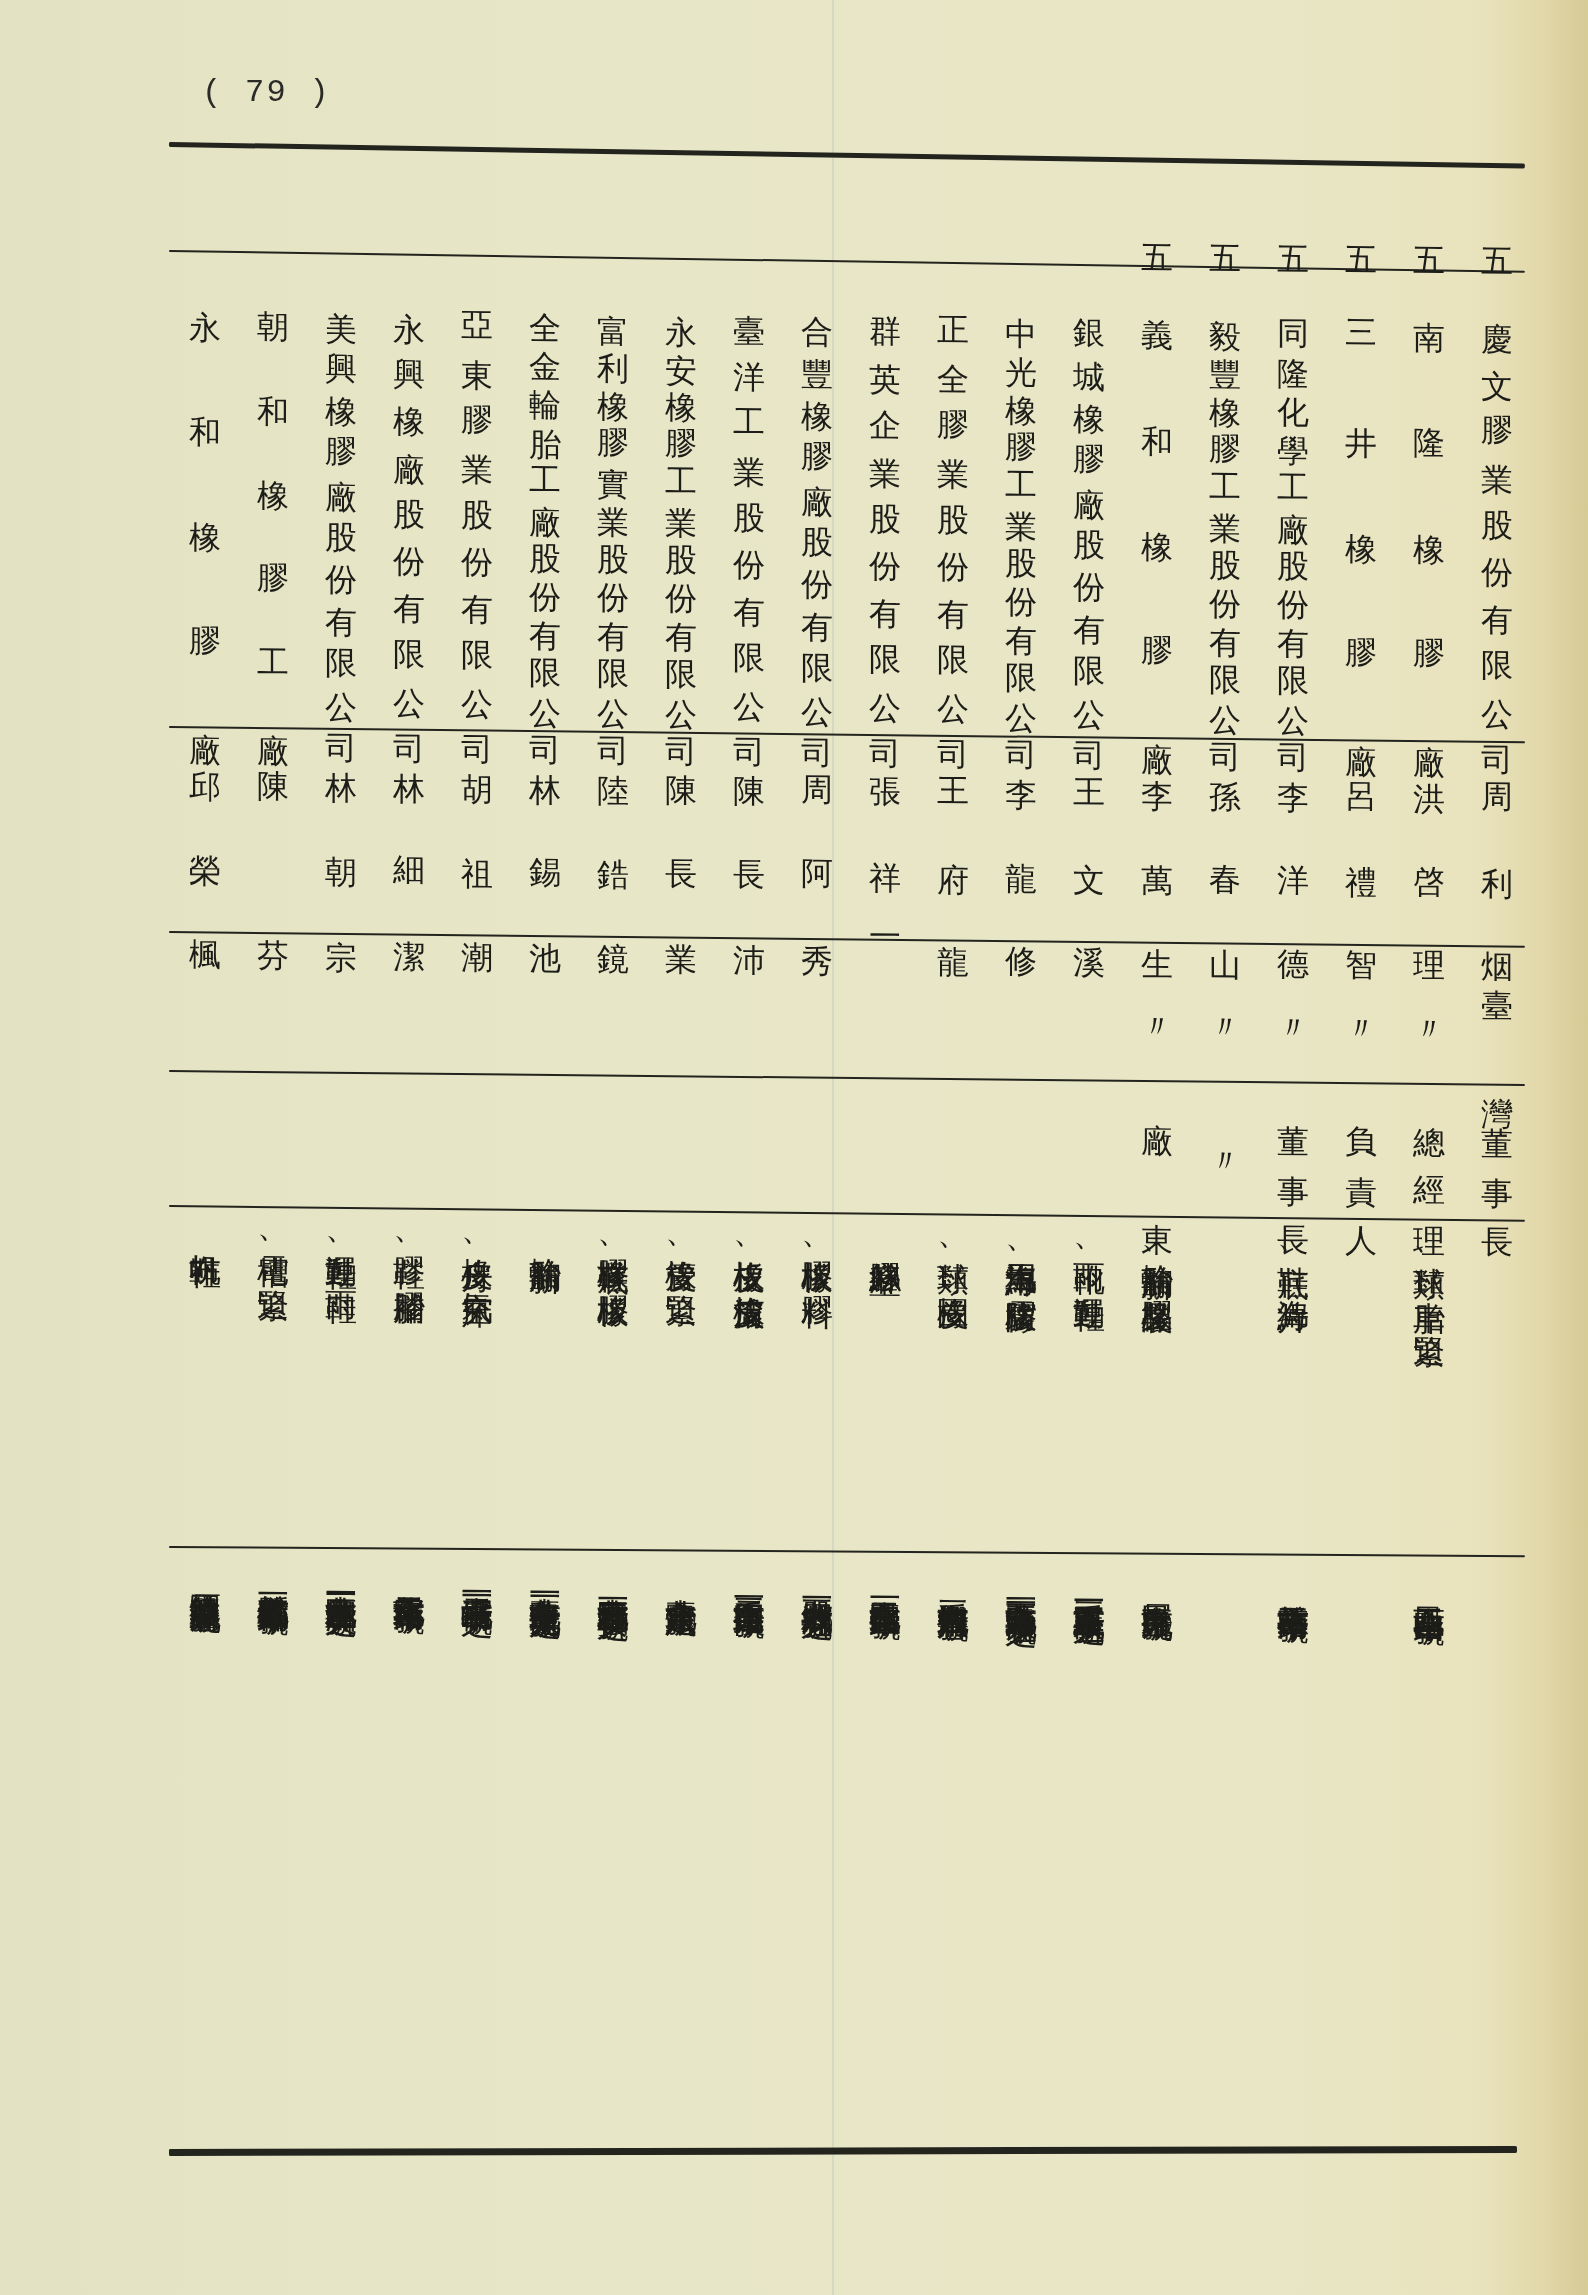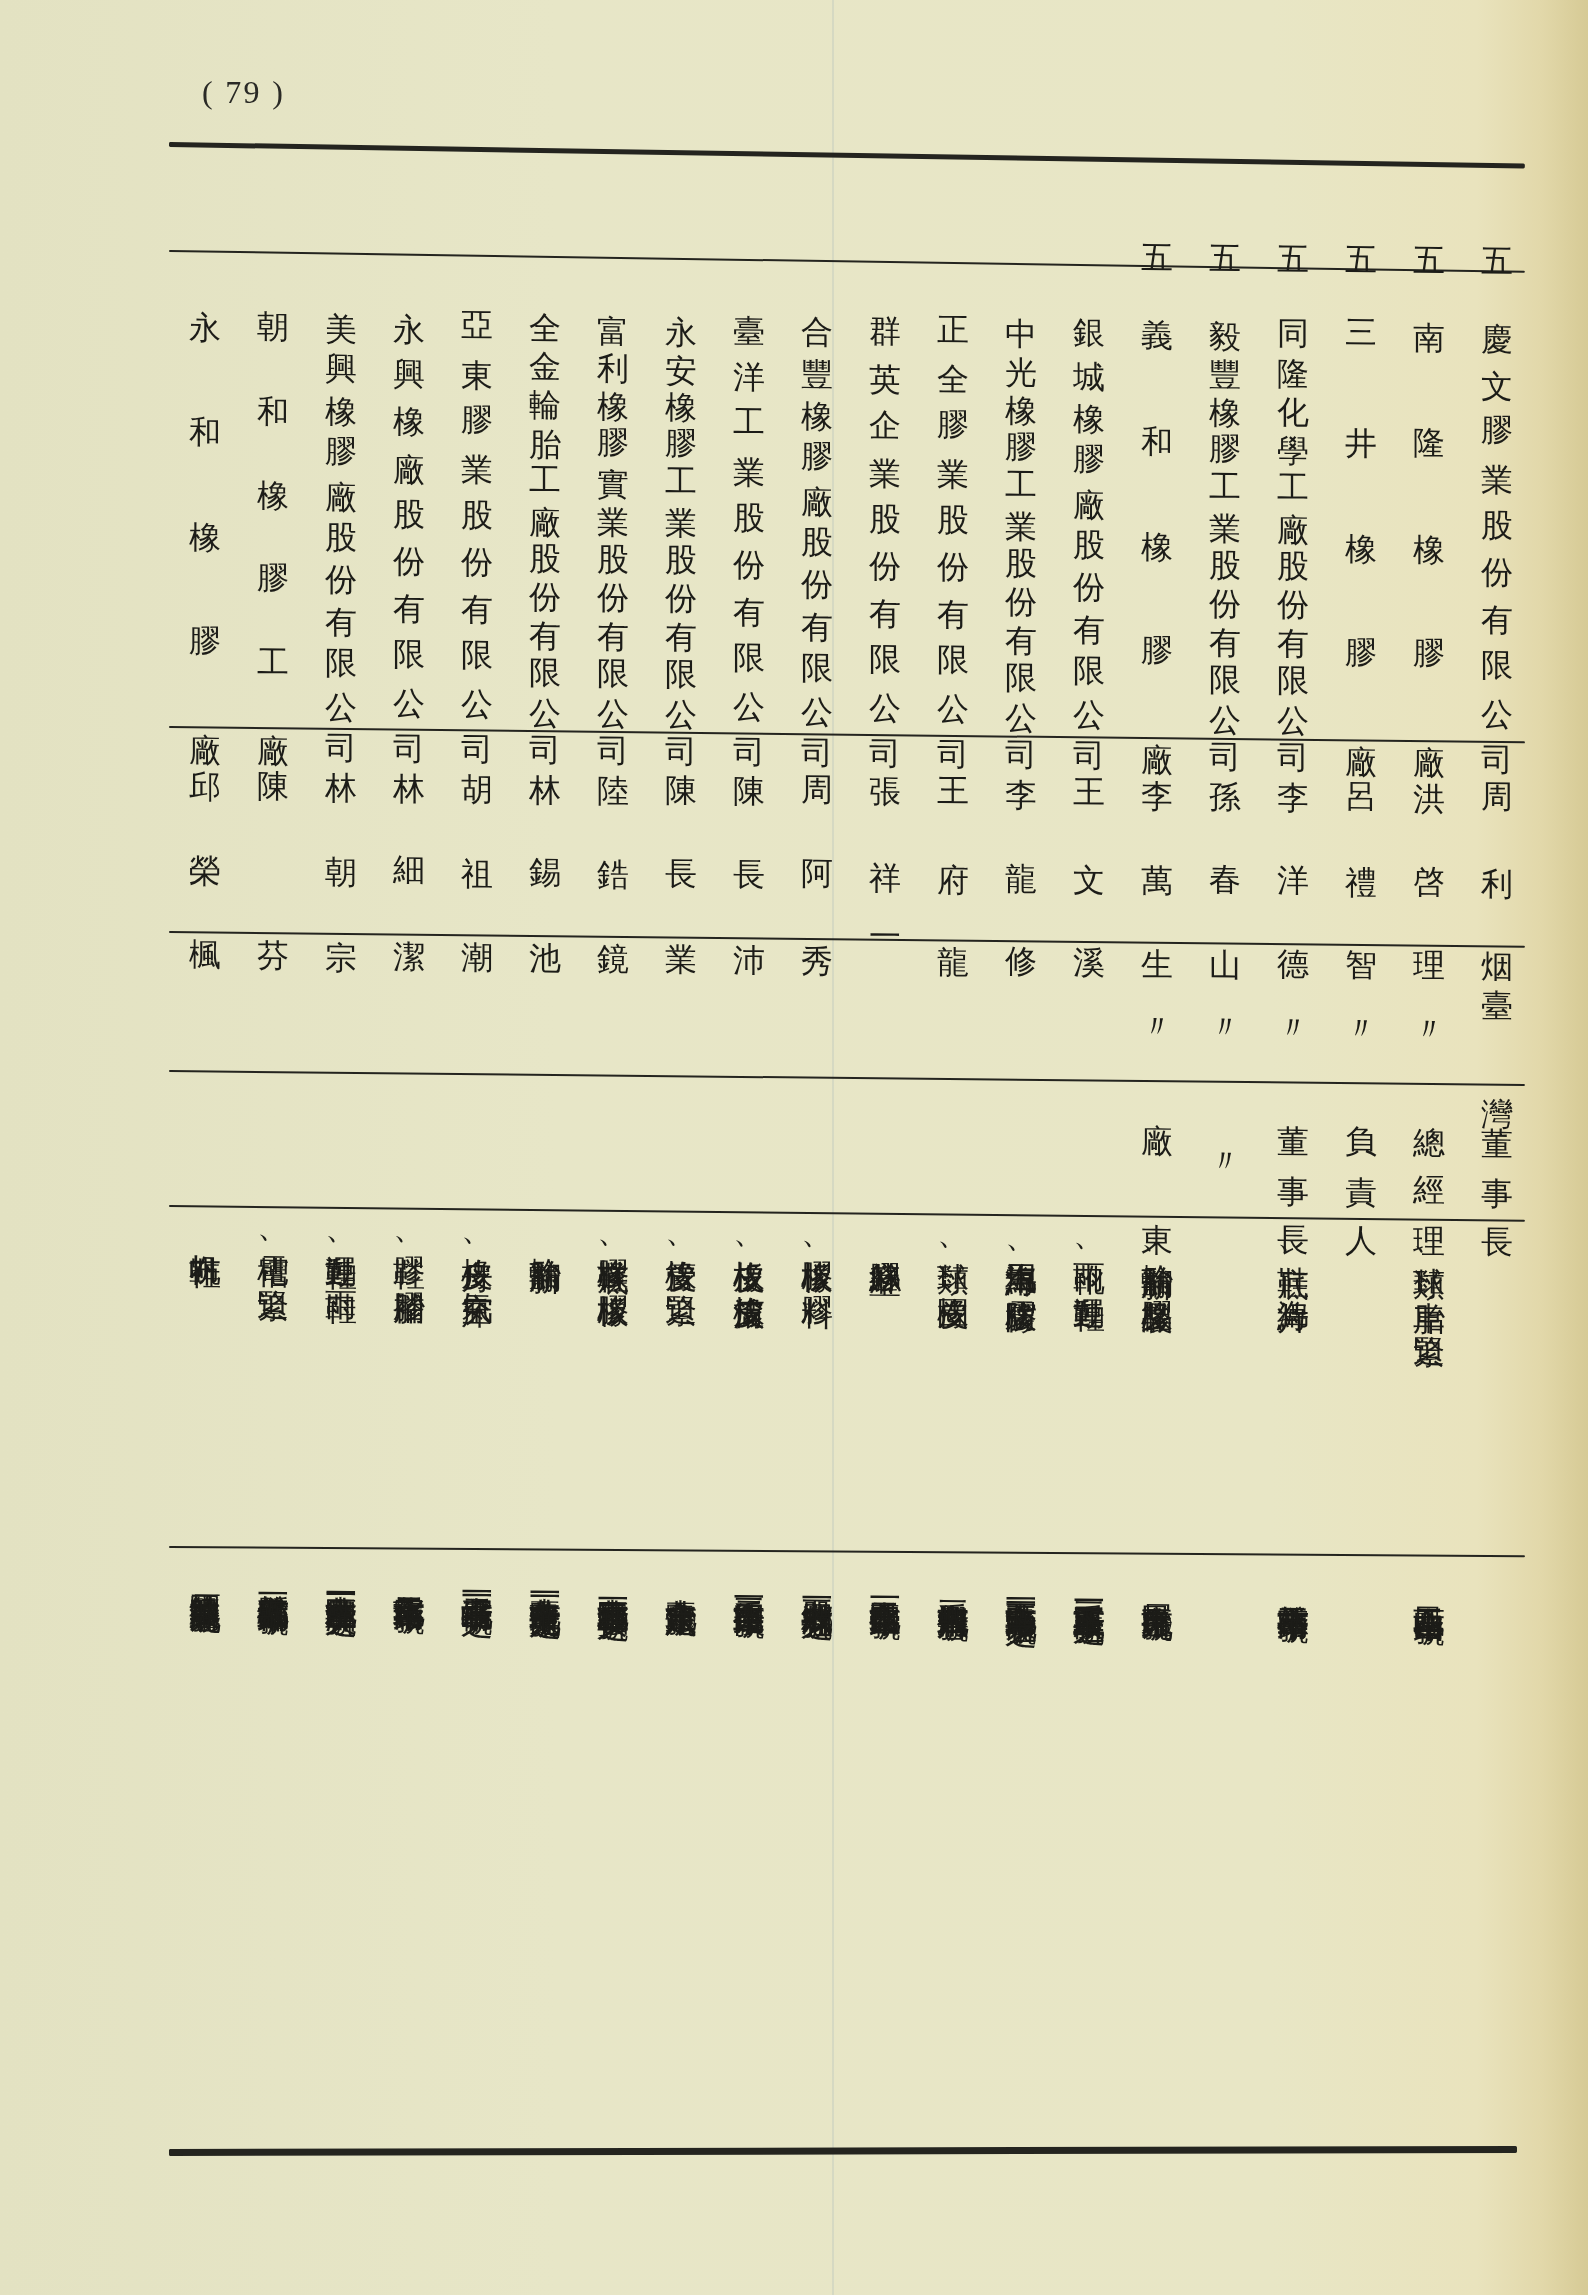--- a/index.html
+++ b/index.html
@@ -4,21 +4,21 @@
 <style>
   html, body { margin: 0; padding: 0; }
   body {
     width: 1588px; height: 2295px; position: relative; overflow: hidden;
     background: linear-gradient(to right, #e3e2c2 0%, #e7e6c7 35%, #e8e6c5 80%, #e9e3bd 93%, #e2d8aa 97%, #d6ca95 100%);
     color: #1c1c18;
     font-family: "DejaVu Serif", "Liberation Serif", serif;
   }
   .page-number {
     position: absolute; left: 202px; top: 74px;
-    font-family: Liberation Serif, serif; font-size: 32px; letter-spacing: 2.3px; color: #2a2a26;
+    font-family: Liberation Mono, monospace; font-size: 32px; letter-spacing: 2.3px; color: #2a2a26;
   }
   .fold {
     position: absolute; left: 832px; top: 0; width: 1.5px; height: 2295px;
     background: rgba(150, 172, 182, 0.22);
   }
   .rule { position: absolute; left: 169px; width: 1356px; background: #24241f; transform-origin: 0 50%; border-radius: 1.5px; }
   .r0 { top: 142px; height: 5.4px; transform: rotate(0.91deg); }
   .r1 { top: 250px; height: 2.3px; transform: rotate(0.88deg); }
   .r2 { top: 726px; height: 2.3px; transform: rotate(0.65deg); }
   .r3 { top: 931px; height: 2.3px; transform: rotate(0.62deg); }

